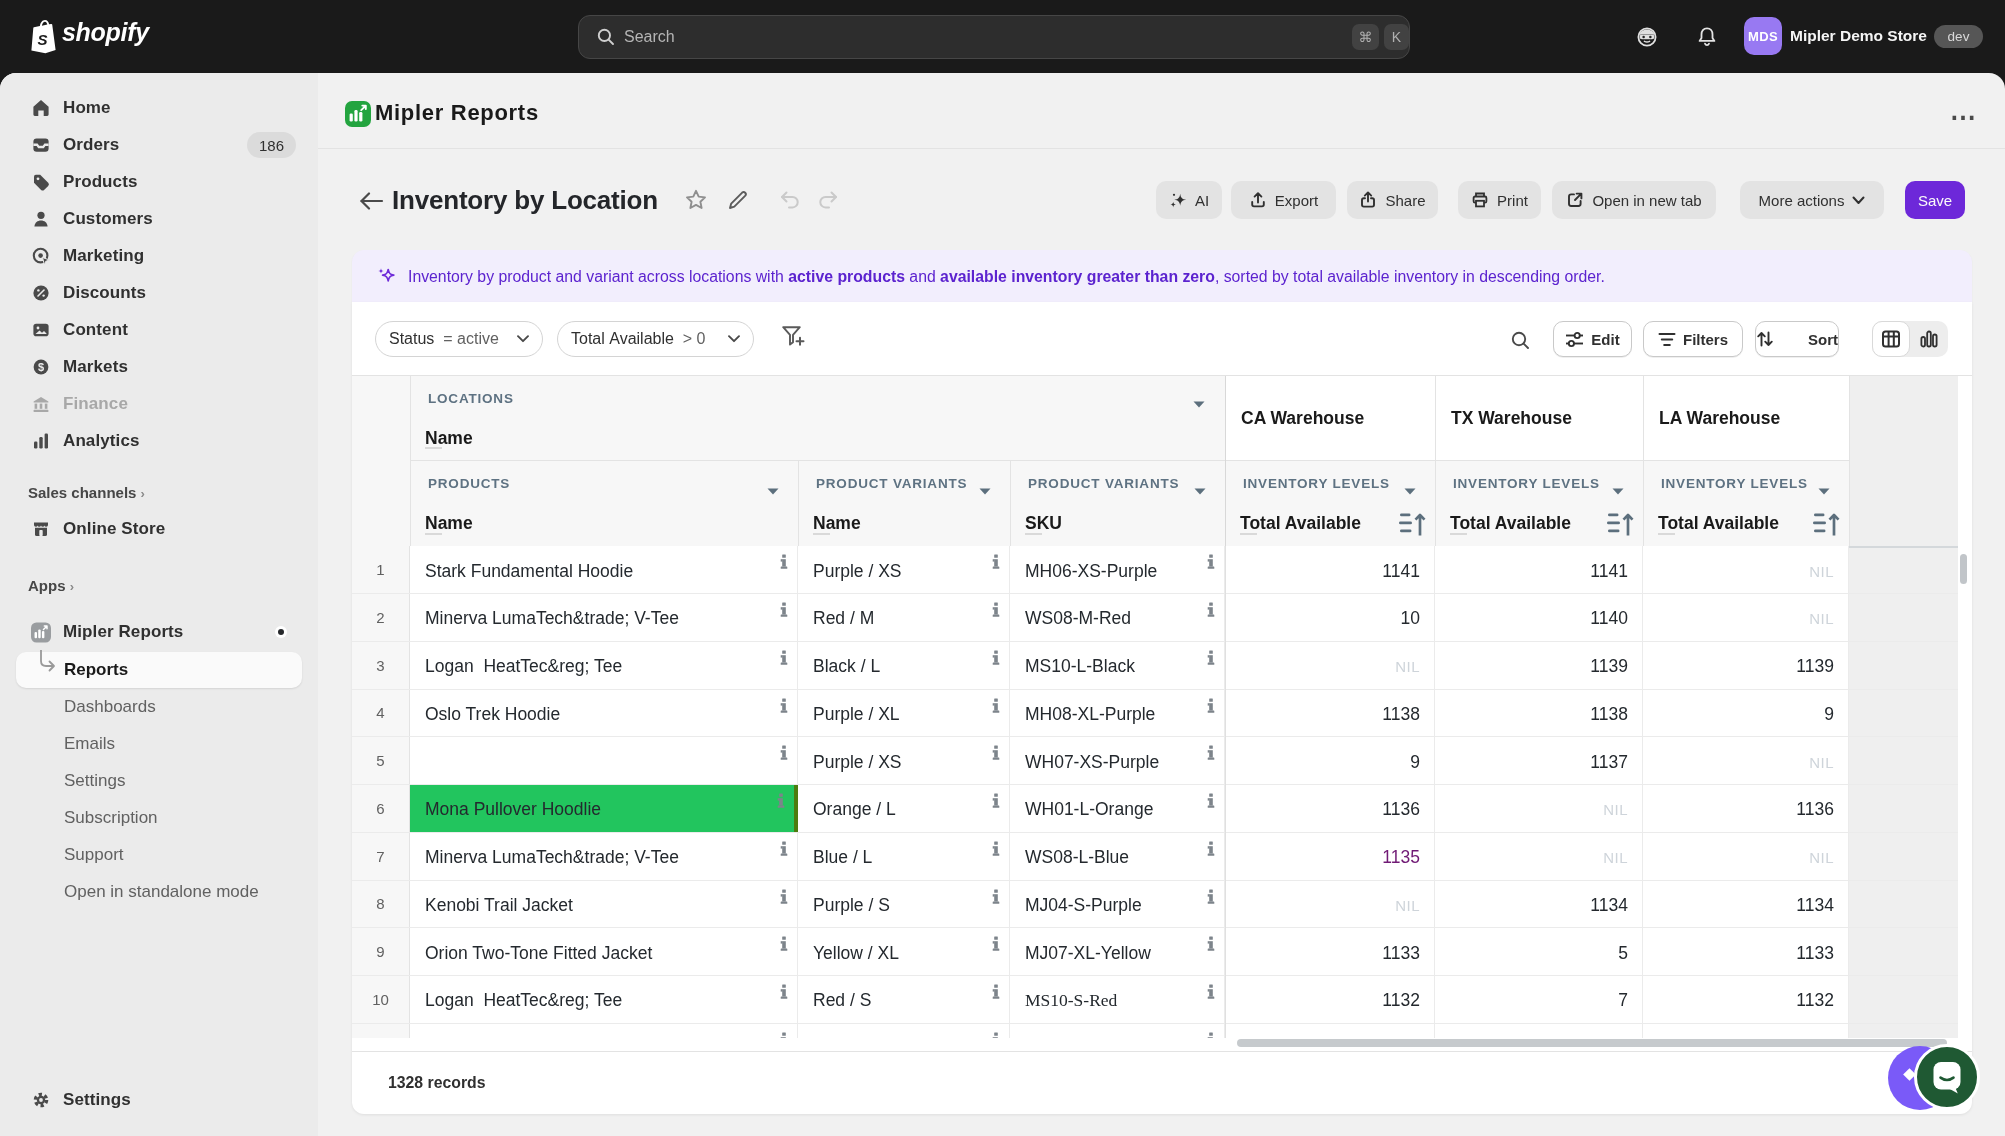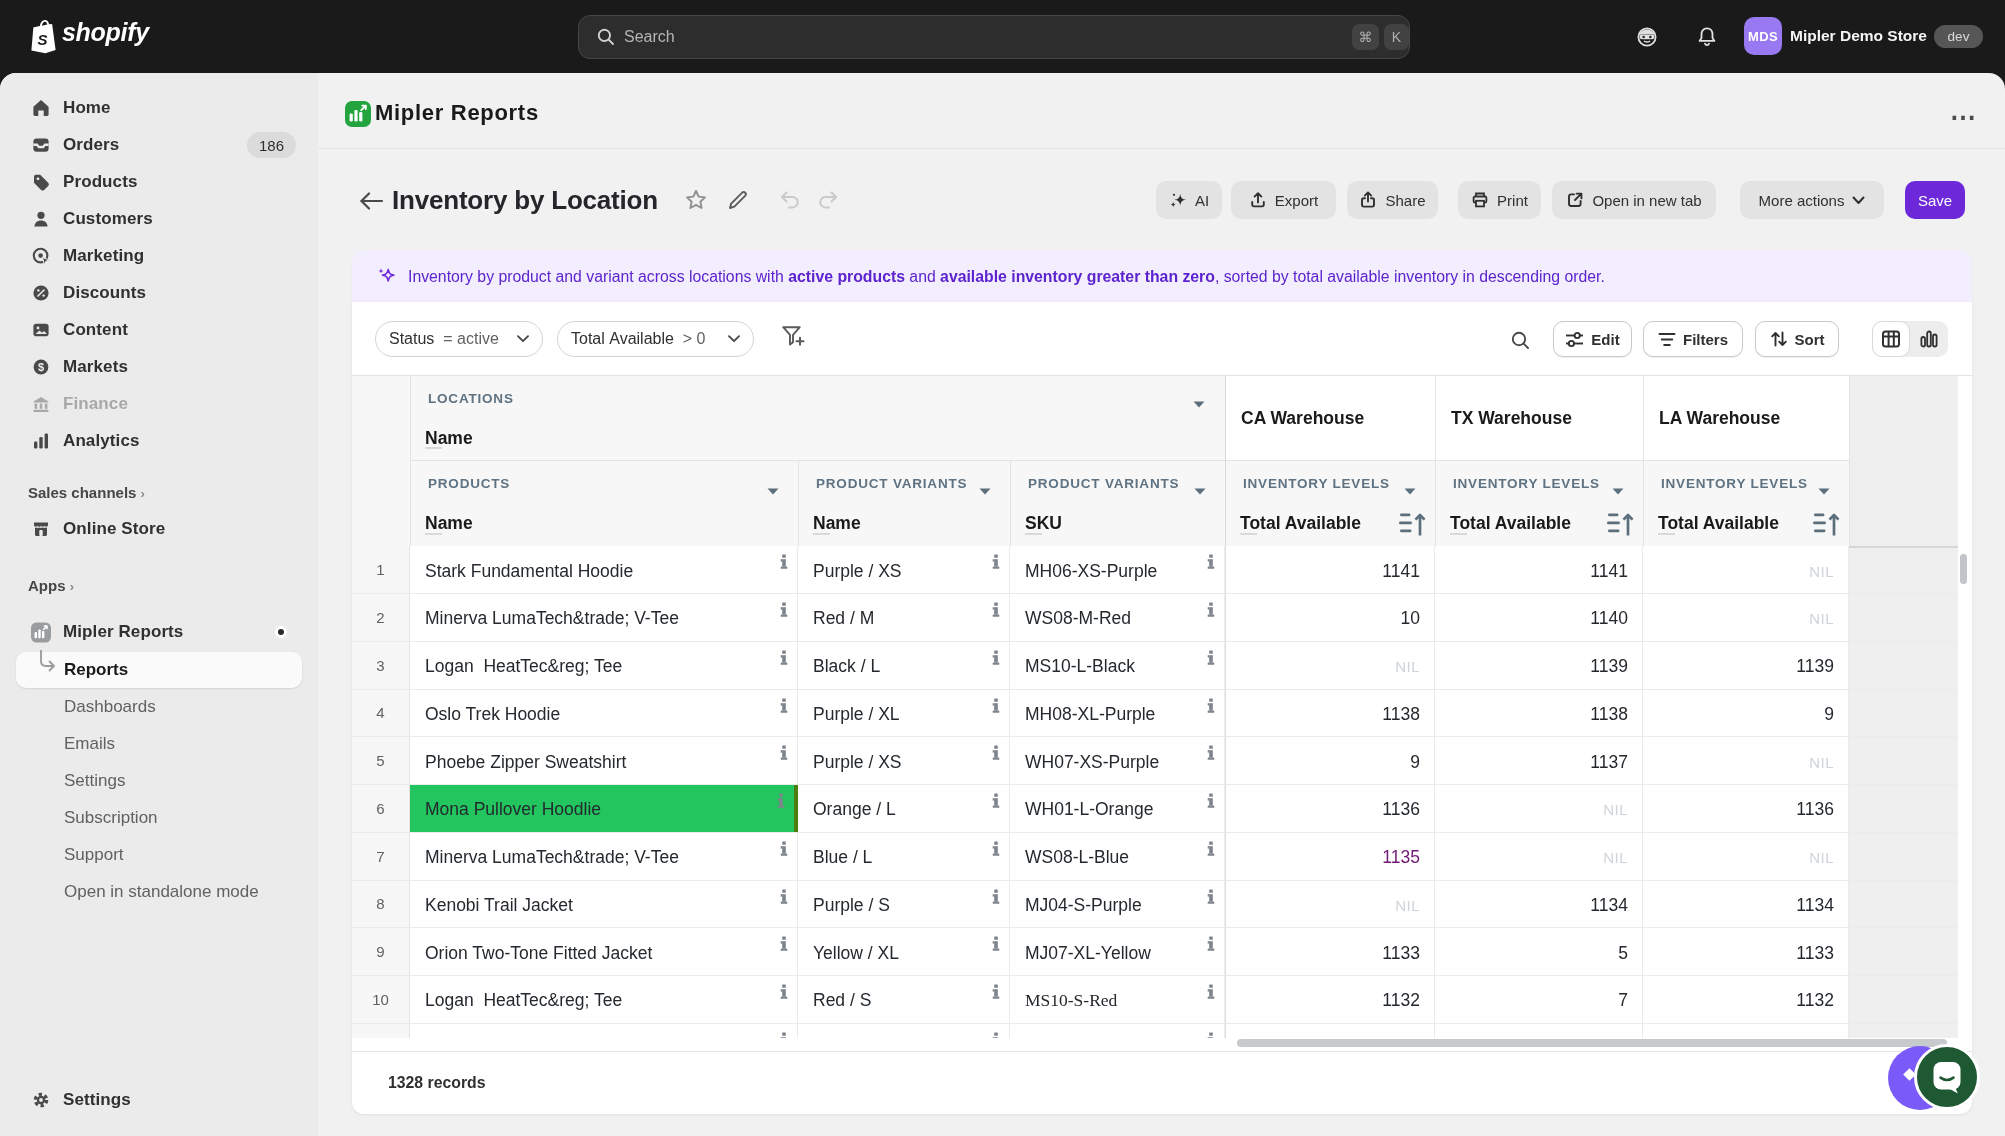--- a/index.html
+++ b/index.html
@@ -314,21 +314,21 @@
         <span>Edit</span>
       </div>
 <div class="fbtn" style="left:1643px;width:100px;top:248px;">
         <svg width="18" height="15" viewBox="0 0 18 15" fill="none">
           <line x1="1.5" y1="2" x2="16.5" y2="2" stroke="#303030" stroke-width="2" stroke-linecap="round"></line>
           <line x1="3.8" y1="7.5" x2="14.2" y2="7.5" stroke="#303030" stroke-width="2" stroke-linecap="round"></line>
           <line x1="6.2" y1="13" x2="11.8" y2="13" stroke="#303030" stroke-width="2" stroke-linecap="round"></line>
         </svg>
         <span>Filters</span>
       </div>
-<div class="fbtn" style="left:1755px;width:84px;top:248px;">
+<div class="fbtn" style="left:1755px;width:84px;top:248px;justify-content:space-between;">
         <svg width="18" height="18" viewBox="0 0 18 18" fill="none">
           <path d="M5.5 15.5 V3 M2.2 6.3 L5.5 3 L8.8 6.3" stroke="#303030" stroke-width="1.9" fill="none" stroke-linecap="round" stroke-linejoin="round"></path>
           <path d="M12.5 2.5 V15 M9.2 11.7 L12.5 15 L15.8 11.7" stroke="#303030" stroke-width="1.9" fill="none" stroke-linecap="round" stroke-linejoin="round"></path>
         </svg>
         <span>Sort</span>
       </div>
 <div class="abs" style="left:1872px;top:248px;width:76px;height:36px;background:#ededed;border-radius:10px;"></div>
 <div class="abs" style="left:1872px;top:248px;width:38px;height:36px;background:#fff;border:1px solid #d9d9d9;border-radius:10px;display:flex;align-items:center;justify-content:center;">
         <svg width="20" height="20" viewBox="0 0 20 20" fill="none">
           <rect x="2" y="2.5" width="16" height="15" rx="2.5" stroke="#303030" stroke-width="2"></rect>
@@ -573,21 +573,20 @@
 <div class="abs" style="left:1083px;top:0;width:208px;height:100%;border-right:1px solid #ebebeb;background:#fff;display:flex;align-items:center;justify-content:flex-end;padding-right:14px;">
             <span style="font-size:17.5px;color:#24292e;padding-top:3px;">1138</span>
           </div>
 <div class="abs" style="left:1291px;top:0;width:206px;height:100%;border-right:1px solid #ebebeb;background:#fff;display:flex;align-items:center;justify-content:flex-end;padding-right:14px;">
             <span style="font-size:17.5px;color:#24292e;padding-top:3px;">9</span>
           </div>
 </div>
 <div class="abs" style="left:0;top:191.0px;width:1606px;height:47.75px;border-bottom:1px solid #ebebeb;">
 <div class="abs" style="left:0;top:0;width:58px;height:100%;background:#f7f7f7;border-right:1px solid #e3e3e3;display:flex;align-items:center;justify-content:center;font-size:15px;color:#616161;">5</div>
 <div class="abs" style="left:58px;top:0;width:388px;height:100%;border-right:1px solid #ebebeb;background:#fff;">
-            <div class="abs" style="left:15px;top:0;height:100%;display:flex;align-items:center;padding-top:3px;font-size:17.5px;color:#24292e;white-space:nowrap;">Phoebe Zipper Sweatshirt</div>
             <div class="abs" style="right:9px;top:8px;"><svg width="8" height="15" viewBox="0 0 8 15" fill="none">
                 <rect x="2.2" y="0.6" width="3.6" height="3.2" rx="0.5" fill="#7d848b"></rect>
                 <rect x="2.2" y="5.2" width="3.6" height="7.4" fill="#7d848b"></rect>
                 <rect x="0.7" y="5.2" width="1.8" height="2.4" fill="#7d848b"></rect>
                 <rect x="0.7" y="12.6" width="6.6" height="2.2" rx="0.4" fill="#7d848b"></rect>
               </svg></div>
           </div>
 <div class="abs" style="left:446px;top:0;width:212px;height:100%;border-right:1px solid #ebebeb;background:#fff;">
             <div class="abs" style="left:15px;top:0;height:100%;display:flex;align-items:center;padding-top:3px;font-size:17.5px;color:#24292e;white-space:nowrap;">Purple / XS</div>
             <div class="abs" style="right:9px;top:8px;"><svg width="8" height="15" viewBox="0 0 8 15" fill="none">

